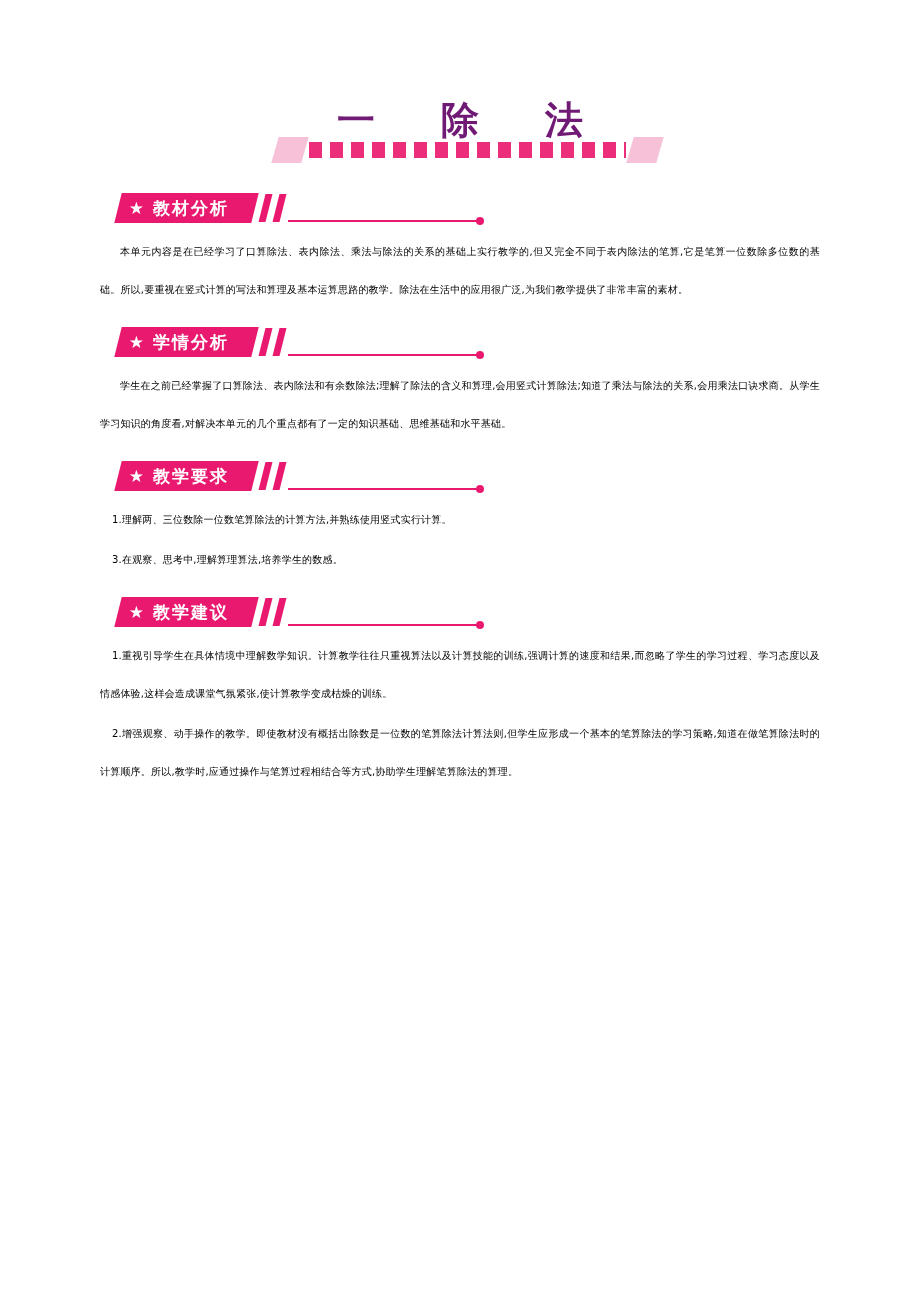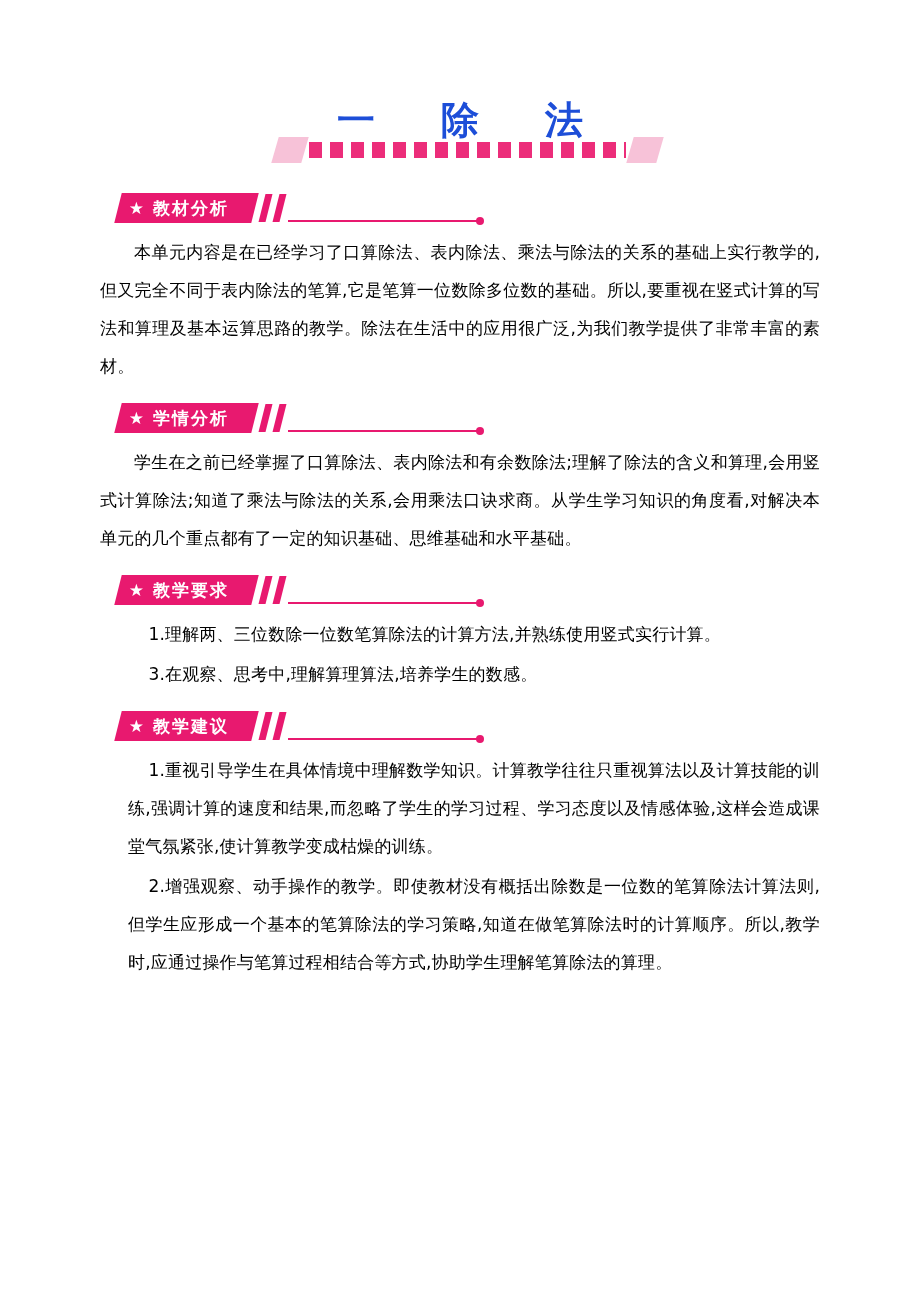--- a/index.html
+++ b/index.html
@@ -30,21 +30,21 @@
     height: 80px;
   }
   .title-text {
     position: relative;
     z-index: 3;
     text-align: center;
     font-family: "DejaVu Serif", "Liberation Serif", serif;
     font-weight: bold;
     font-size: 38px;
     letter-spacing: 14px;
-    color: #1d4ed8;
+    color: #701a75;
     padding-left: 14px;
   }
   .title-ribbon {
     position: absolute;
     left: 175px;
     top: 137px;
     width: 385px;
     height: 26px;
     z-index: 1;
   }
@@ -141,30 +141,29 @@
     background: #e8196f;
   }
   
   .section-head.w2 .slash.s1 { left: 144px; }
   .section-head.w2 .slash.s2 { left: 158px; }
 
   
   p.para {
     margin: 0 0 2px 0;
     font-family: "DejaVu Sans", "Liberation Sans", sans-serif;
-    font-size: 17px;
+    font-size: 10px;
     line-height: 38px;
     text-align: justify;
     text-indent: 2em;
     color: #000000;
     letter-spacing: 0.2px;
   }
   p.para.narrow {
     text-indent: 1.2em;
-    margin-left: 28px;
   }
   .block {
     margin-top: 4px;
   }
 </style>
 </head>
 <body>
 
 <div class="page">
 

